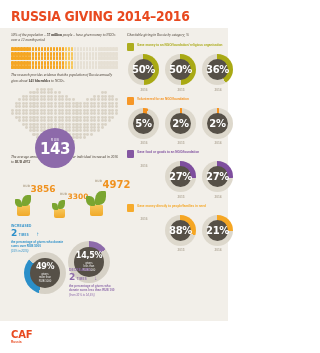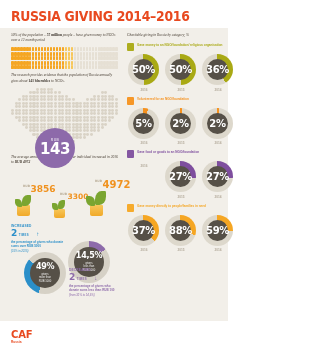--- a/index.html
+++ b/index.html
@@ -1100,34 +1100,31 @@
             </div>
           </div>
         </div>
         <div class="catblock">
           <div class="cathead">
             <div style="width: 7px; height: 8px; flex: 0 0 7px; border-radius: 1px; background: rgb(245, 166, 35); opacity: 0.95;"></div>
             <div class="ctxt" style="color: rgb(245, 166, 35);">Gave money directly to people/families in need</div>
           </div>
           <div class="donuts">
             <div class="donutcell">
-              <div class="donut" style="background: conic-gradient(rgb(245, 166, 35) 0deg, rgb(245, 166, 35) 133.2deg, rgb(221, 216, 204) 133.2deg, rgb(221, 216, 204) 360deg);">
-                <div class="hole">37%</div>
-              </div>
               <div class="yr">2016</div>
             </div>
             <div class="donutcell">
               <div class="donut" style="background: conic-gradient(rgb(245, 166, 35) 0deg, rgb(245, 166, 35) 108deg, rgb(221, 216, 204) 108deg, rgb(221, 216, 204) 360deg);">
                 <div class="hole">88%</div>
               </div>
               <div class="yr">2015</div>
             </div>
             <div class="donutcell">
               <div class="donut" style="background: conic-gradient(rgb(245, 166, 35) 0deg, rgb(245, 166, 35) 93.6deg, rgb(221, 216, 204) 93.6deg, rgb(221, 216, 204) 360deg);">
-                <div class="hole">59%</div>
+                <div class="hole">21%</div>
               </div>
               <div class="yr">2014</div>
             </div>
           </div>
         </div>
       </div>
   </div>
 
   <div class="footer">
     <div class="logo">CAF</div>

